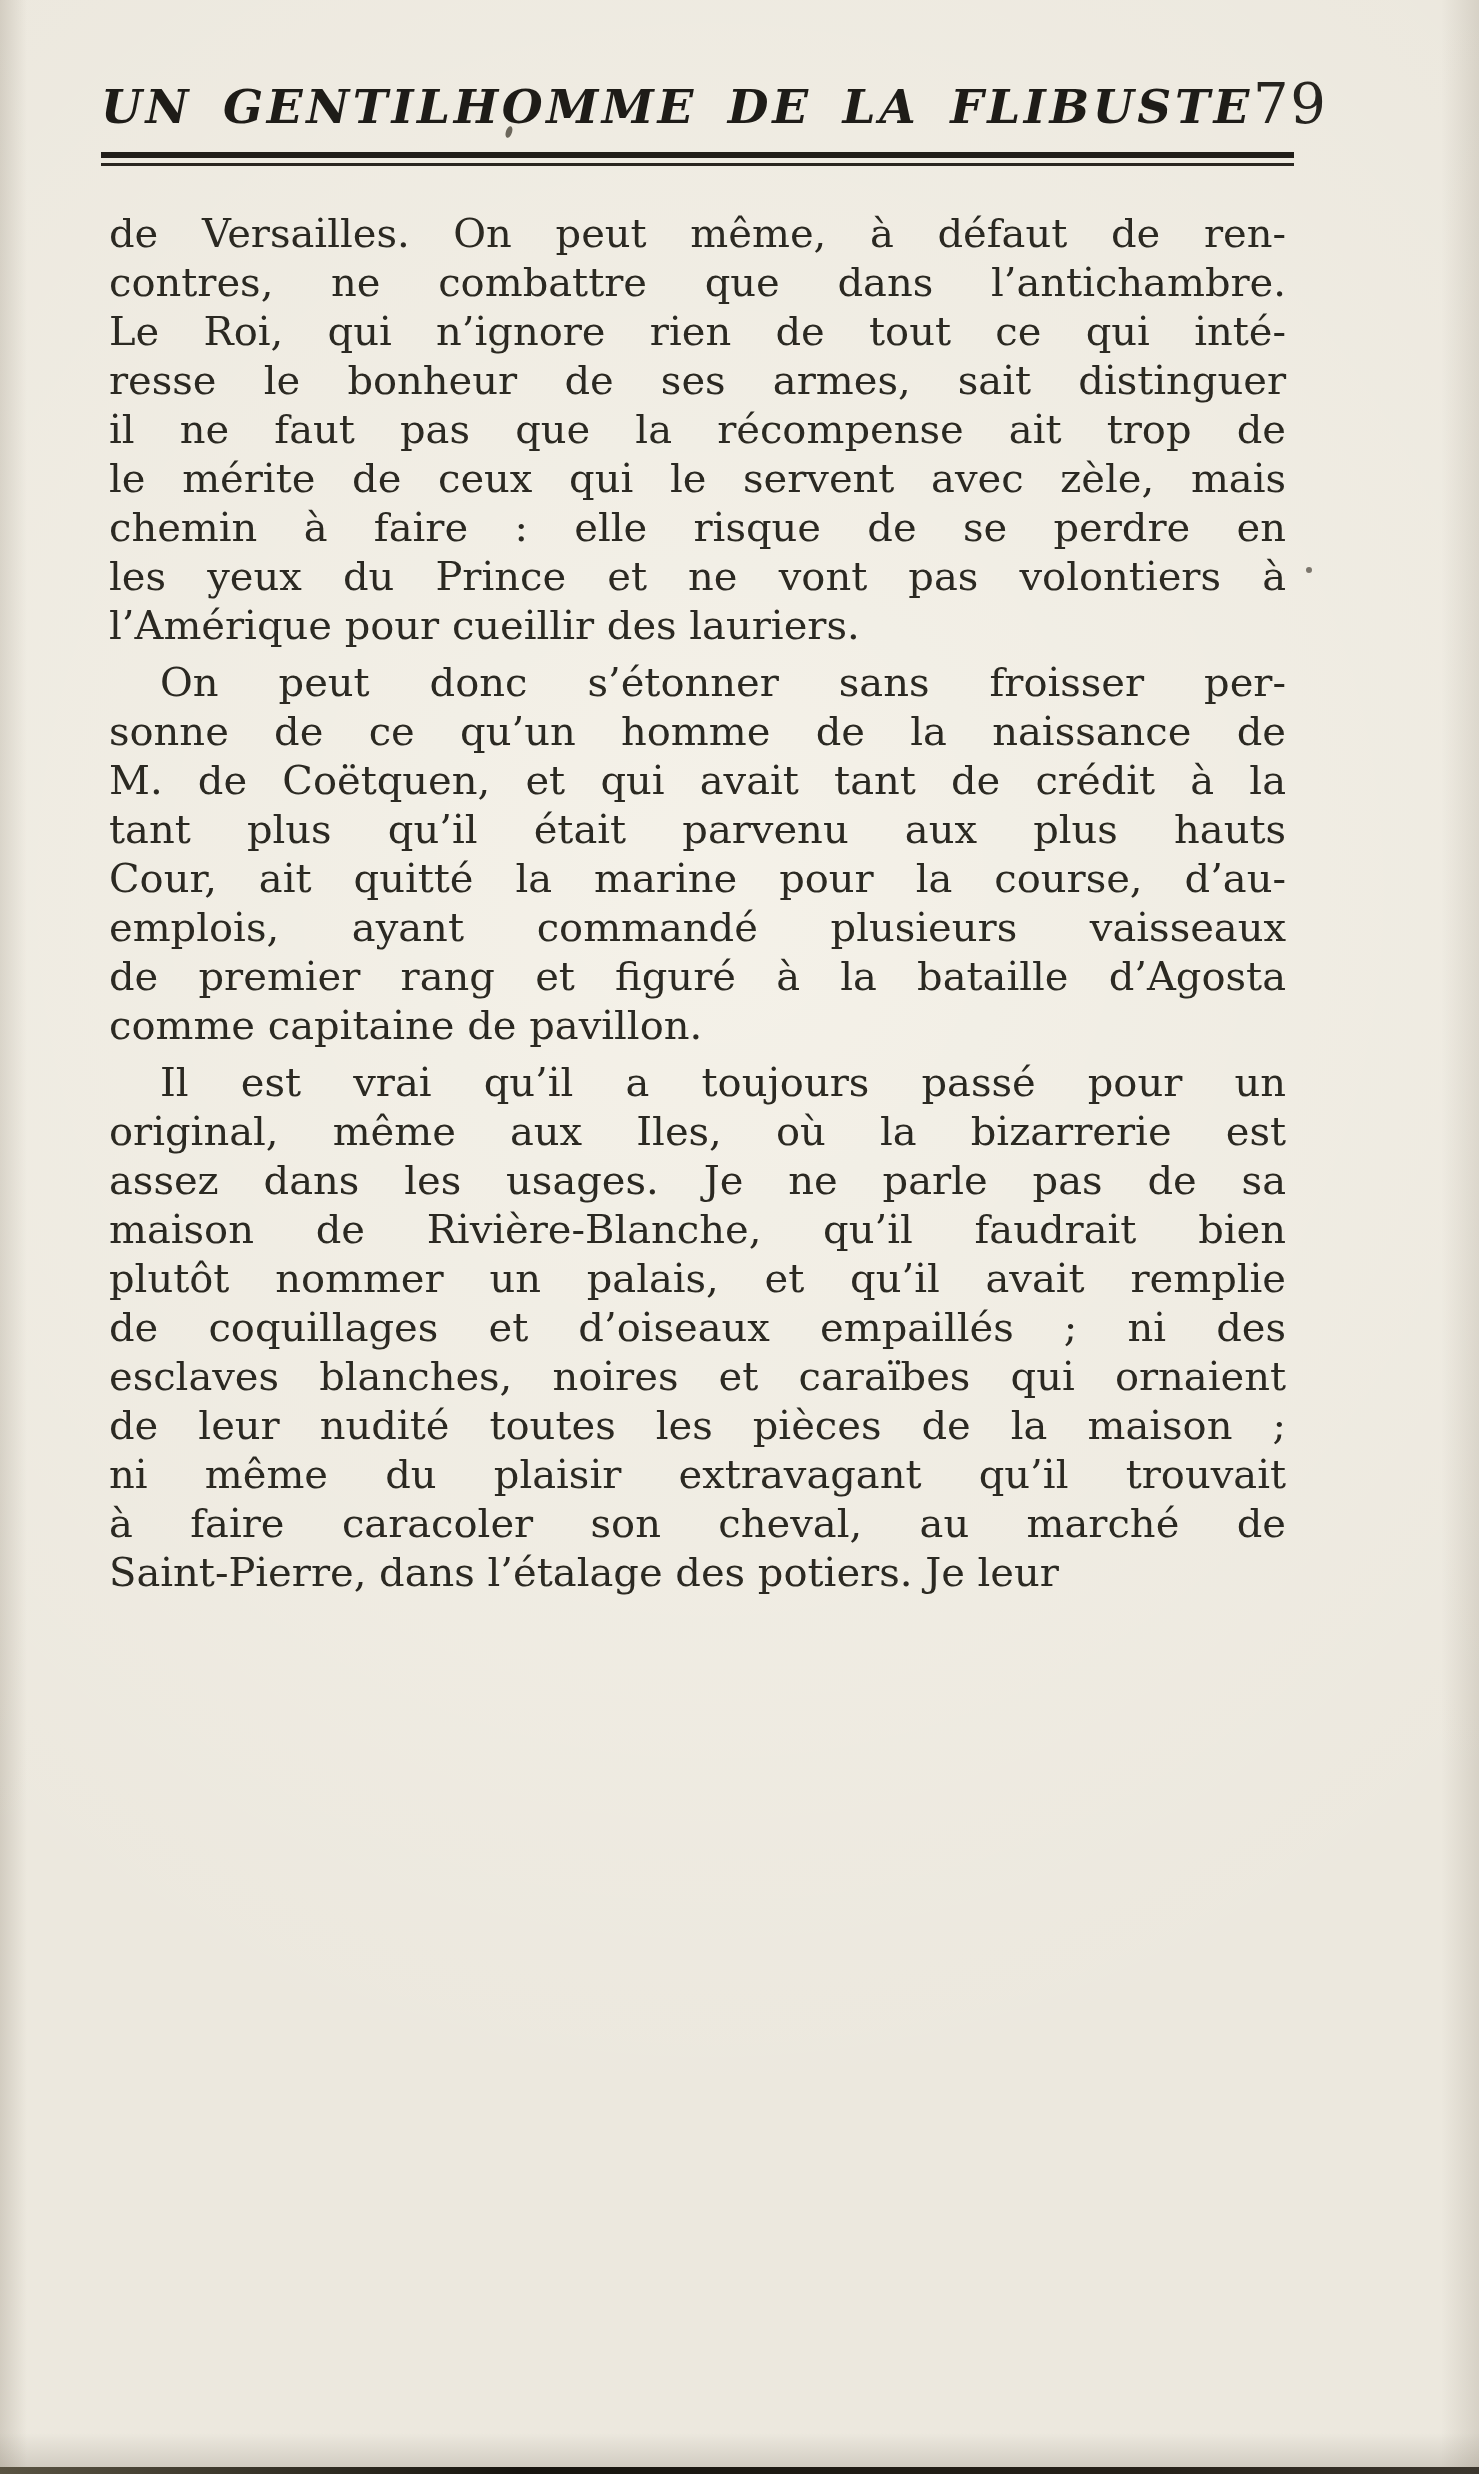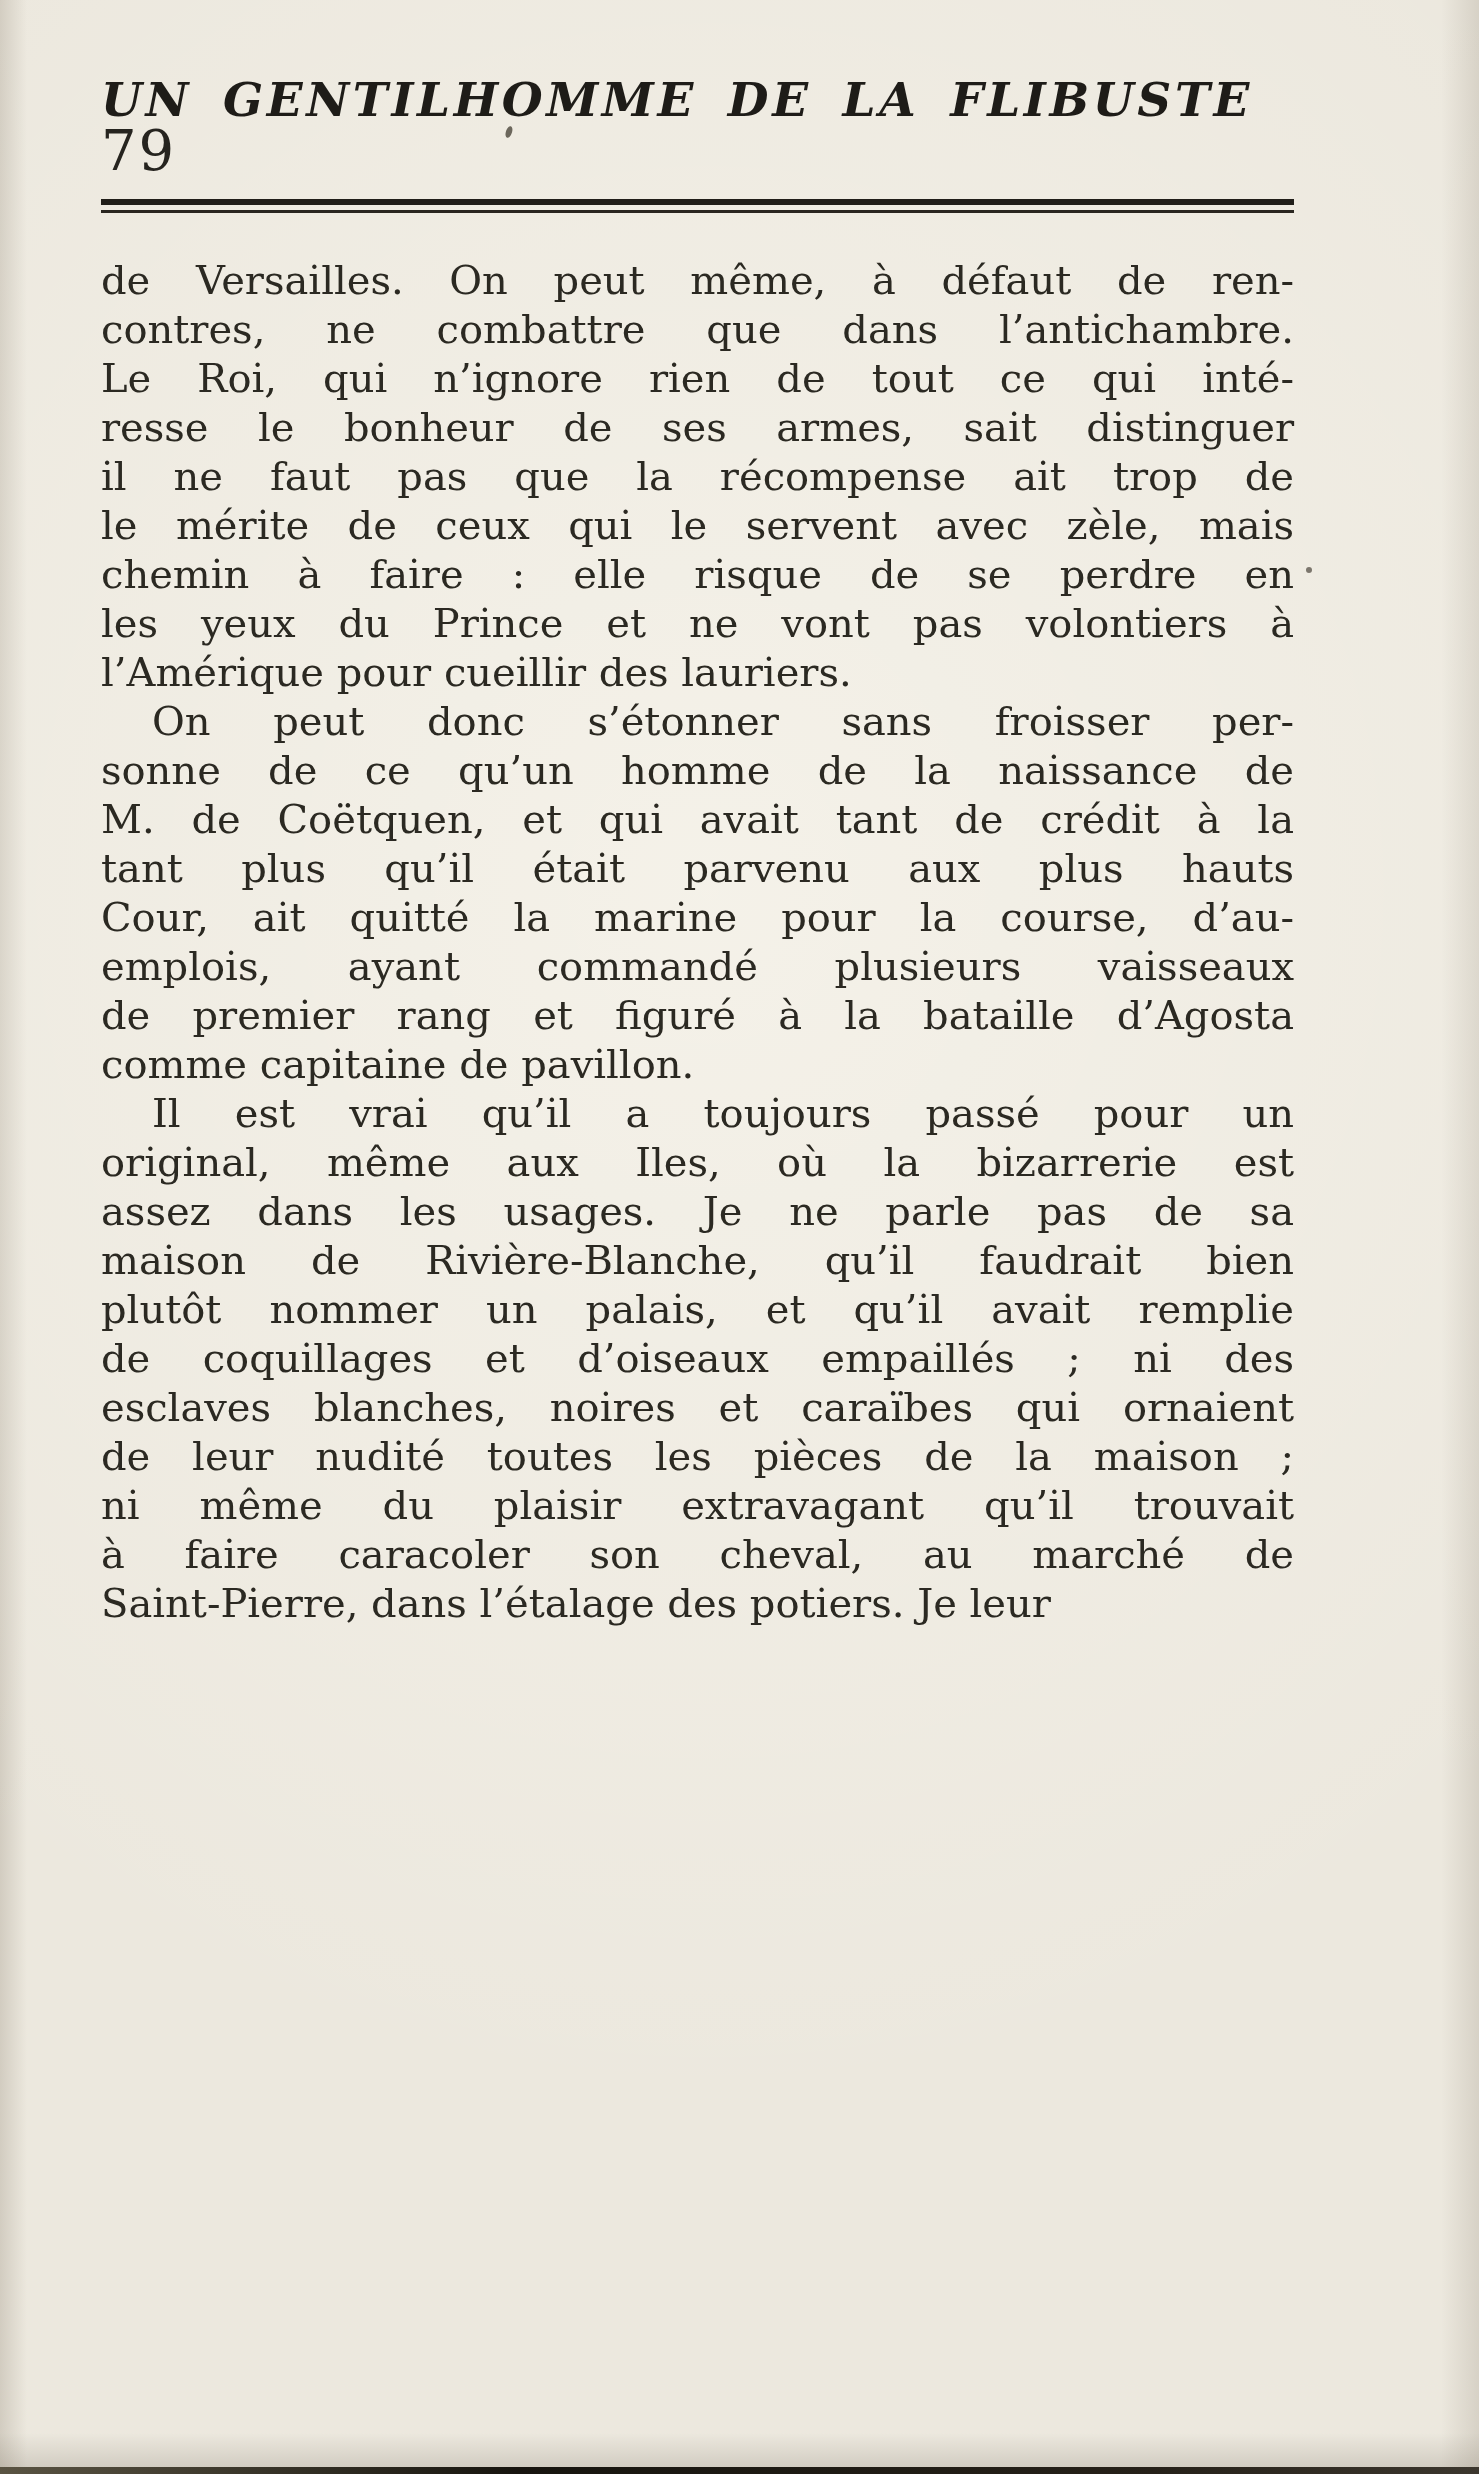--- a/index.html
+++ b/index.html
@@ -23,21 +23,20 @@
   }
   .content {
     padding: 76px 0 0 101px;
     width: 1294px; 
   }
   .page-header {
     display: flex;
     justify-content: space-between;
     align-items: baseline;
     width: 1193px;
-    flex-direction: column;
   }
   .chapter-title {
     font-style: italic;
     font-weight: 700;
     font-size: 47px;
     line-height: 1;
     letter-spacing: 3.6px;
     word-spacing: 11px;
     color: #1e1c18;
     white-space: nowrap;
@@ -54,21 +53,21 @@
     width: 1193px;
     height: 13.6px;
     border-top: 6.3px solid #211e19;
     border-bottom: 3.6px solid #2a2620;
   }
   .body-text {
     margin-top: 43px;
     width: 1193px;
     font-size: 40px;
   }
-  .para { margin: 0; }
+  .para { margin: 8px; }
   .line {
     line-height: 49px;
     text-align: justify;
     text-align-last: justify;
   }
   .line.last { text-align-last: left; }
   .line.indent { text-indent: 51px; }
 
   .scan-speck-a {
     position: absolute;

